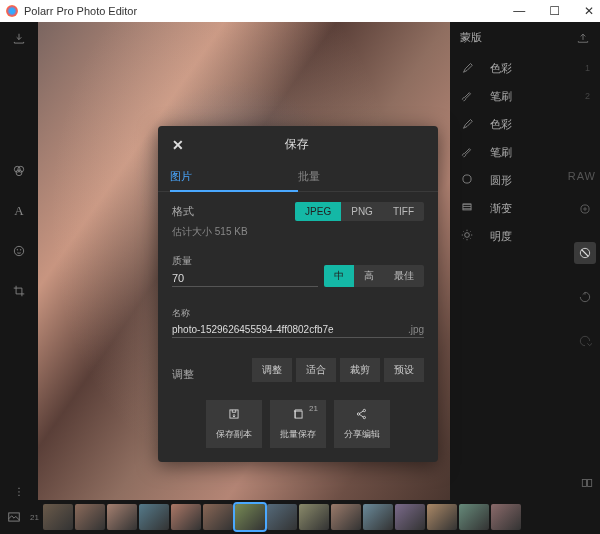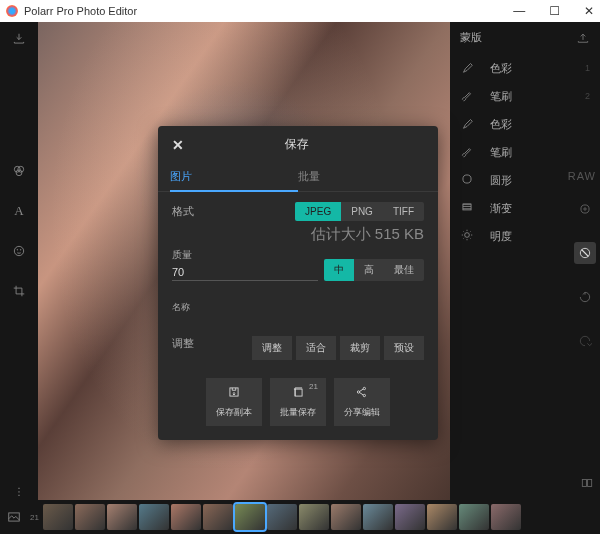--- a/index.html
+++ b/index.html
@@ -36,30 +36,30 @@
 .dlg-top .title{flex:1;text-align:center;color:#ddd;font-size:12px}
 .tabs{display:flex;padding:0 12px;border-bottom:1px solid #3a3a3a}
 .tabs .tab{flex:1;text-align:left;padding:6px 0;color:#888;cursor:pointer;font-size:11px}
 .tabs .tab.active{color:#4aa8ff;border-bottom:2px solid #4aa8ff;margin-bottom:-1px}
 .section{padding:10px 14px}
 .row{display:flex;align-items:center;margin-bottom:8px}
 .row .lbl{color:#aaa;flex:1}
 .seg{display:flex;background:#3a3a3a;border-radius:2px;overflow:hidden}
 .seg .sb{padding:4px 10px;font-size:10px;cursor:pointer;color:#bbb}
 .seg .sb.active{background:#14b8a6;color:#222}
-.est{text-align:right;color:#888;font-size:15px;margin-top:-4px;margin-bottom:4px}
+.est{color:#888;font-size:10px;margin-top:-4px;margin-bottom:15px}
 .qrow{display:flex;align-items:flex-end;gap:6px}
 .qrow .qin{flex:1}
 .qrow .qin .lbl{color:#aaa;font-size:10px;margin-bottom:2px}
 .qrow .qin input{width:100%;background:transparent;border:none;border-bottom:1px solid #555;color:#ddd;font-size:11px;padding:2px 0;outline:none}
 .name-row .lbl{color:#aaa;font-size:9px;margin-bottom:2px}
 .name-row .nin{display:flex;align-items:flex-end;border-bottom:1px solid #555}
 .name-row .nin input{flex:1;background:transparent;border:none;color:#ddd;font-size:10px;padding:2px 0;outline:none}
 .name-row .ext{color:#888;font-size:10px;padding-bottom:2px}
-.adj-row{display:flex;align-items:flex-start;gap:15px}
+.adj-row{display:flex;align-items:flex-end;gap:15px}
 .adj-row .lbl{color:#aaa;flex:1}
 .adj-row .ab{background:#3a3a3a;padding:5px 10px;font-size:10px;cursor:pointer;color:#ccc}
 .actions{display:flex;gap:8px;padding:8px 14px 14px;justify-content:center}
 .act{background:#3a3a3a;width:56px;height:48px;display:flex;flex-direction:column;align-items:center;justify-content:center;gap:4px;cursor:pointer;position:relative}
 .act .ai{font-size:14px;color:#ddd}
 .act .al{font-size:9px;color:#ccc}
 .act .badge{position:absolute;top:4px;right:8px;font-size:8px;color:#aaa}
 svg{width:14px;height:14px;stroke:currentColor;fill:none;stroke-width:1.5}
 </style>
 </head>
@@ -257,20 +257,24 @@
         <div class="seg" id="q-seg">
             <div class="sb active">中</div>
             <div class="sb">高</div>
             <div class="sb">最佳</div>
           </div>
       </div>
     </div>
 
     <div class="section name-row">
       <div class="lbl">名称</div>
+      <div class="nin">
+        <input value="photo-1529626455594-4ff0802cfb7e" style="">
+        <span class="ext">.jpg</span>
+      </div>
     </div>
 
     <div class="section">
       <div class="adj-row">
         <span class="lbl">调整</span>
         <div id="adj-btns" style="display:flex;gap:4px">
             <div class="ab">调整</div>
             <div class="ab">适合</div>
             <div class="ab">裁剪</div>
             <div class="ab">预设</div>

